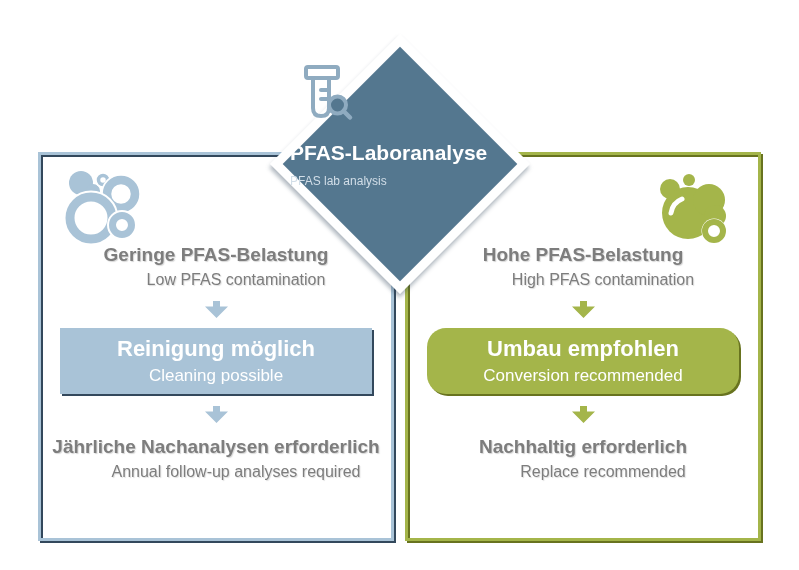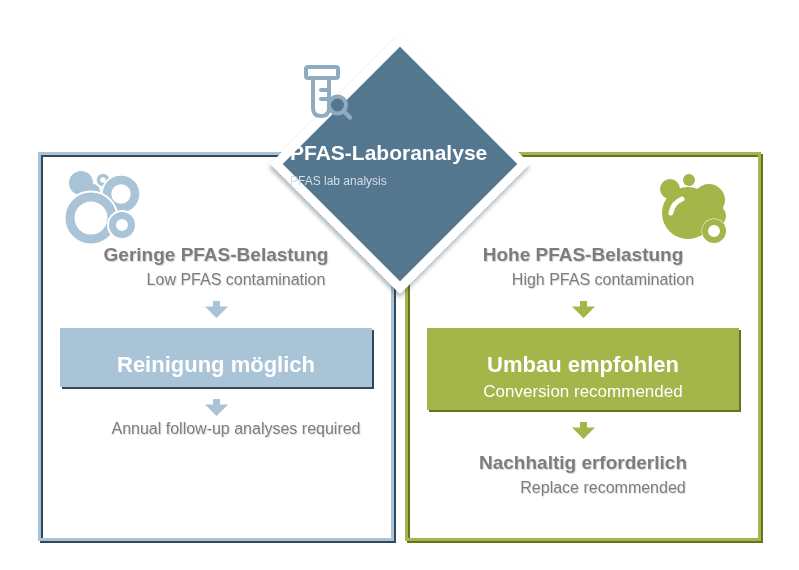--- a/index.html
+++ b/index.html
@@ -55,25 +55,25 @@
     font-size:16px;line-height:22px;margin-top:2px;
     color:var(--gray-text);
     text-shadow:1px 1px 1px rgba(90,90,90,.2);
     padding-left:40px;
   }
   .arrow{margin-top:10px;}
   .arrow.second{margin-top:12px;}
   .action{
     margin-top:10px;
     width:312px;
-    padding:22px 0 7px 0;
+    padding:6px 0 7px 0;
     text-align:center;
   }
   .action.blue{background:var(--light-blue);box-shadow:2px 2px 0 var(--dark-slate);}
-  .action.green{background:var(--green);box-shadow:2px 2px 0 var(--dark-olive);}
+  .action.green{background:var(--green);box-shadow:2px 2px 0 var(--dark-olive);border-radius:19px;}
   .action .main{font-size:22px;font-weight:bold;line-height:30px;color:#fff;}
   .action .sub{font-size:17px;line-height:23px;color:#fff;}
   .outcome{margin-top:12px;}
   
   .diamond-wrap{
     position:absolute;left:308px;top:72px;width:184px;height:184px;
     z-index:4;
   }
   .diamond-shape{
     position:absolute;inset:0;
@@ -119,26 +119,28 @@
     <div class="flow">
       <div class="heading">Geringe PFAS-Belastung</div>
       <div class="subheading">Low PFAS contamination</div>
 
       <svg class="arrow" width="23" height="17" viewBox="0 0 23 17">
           <path d="M8 0 h7 v5.5 H23 L11.5 17 0 5.5 h8 Z" fill="#a9c3d7"></path>
         </svg>
 
       <div class="action blue">
         <div class="main">Reinigung möglich</div>
+        <div class="sub">Cleaning possible</div>
       </div>
 
       <svg class="arrow second" width="23" height="17" viewBox="0 0 23 17">
           <path d="M8 0 h7 v5.5 H23 L11.5 17 0 5.5 h8 Z" fill="#a9c3d7"></path>
         </svg>
 
+      <div class="heading outcome">Jährliche Nachanalysen erforderlich</div>
       <div class="subheading">Annual follow-up analyses required</div>
     </div>
   </section>
 
   <section class="panel right">
     <svg class="bubbles tr" width="92" height="80" viewBox="0 0 92 80" xmlns="http://www.w3.org/2000/svg">
       <circle cx="24" cy="20" r="10" fill="#a4b54a"></circle>
       <circle cx="43" cy="11" r="6" fill="#a4b54a"></circle>
       <circle cx="42" cy="44" r="26" fill="#a4b54a"></circle>
       <circle cx="63" cy="31" r="16" fill="#a4b54a"></circle>

